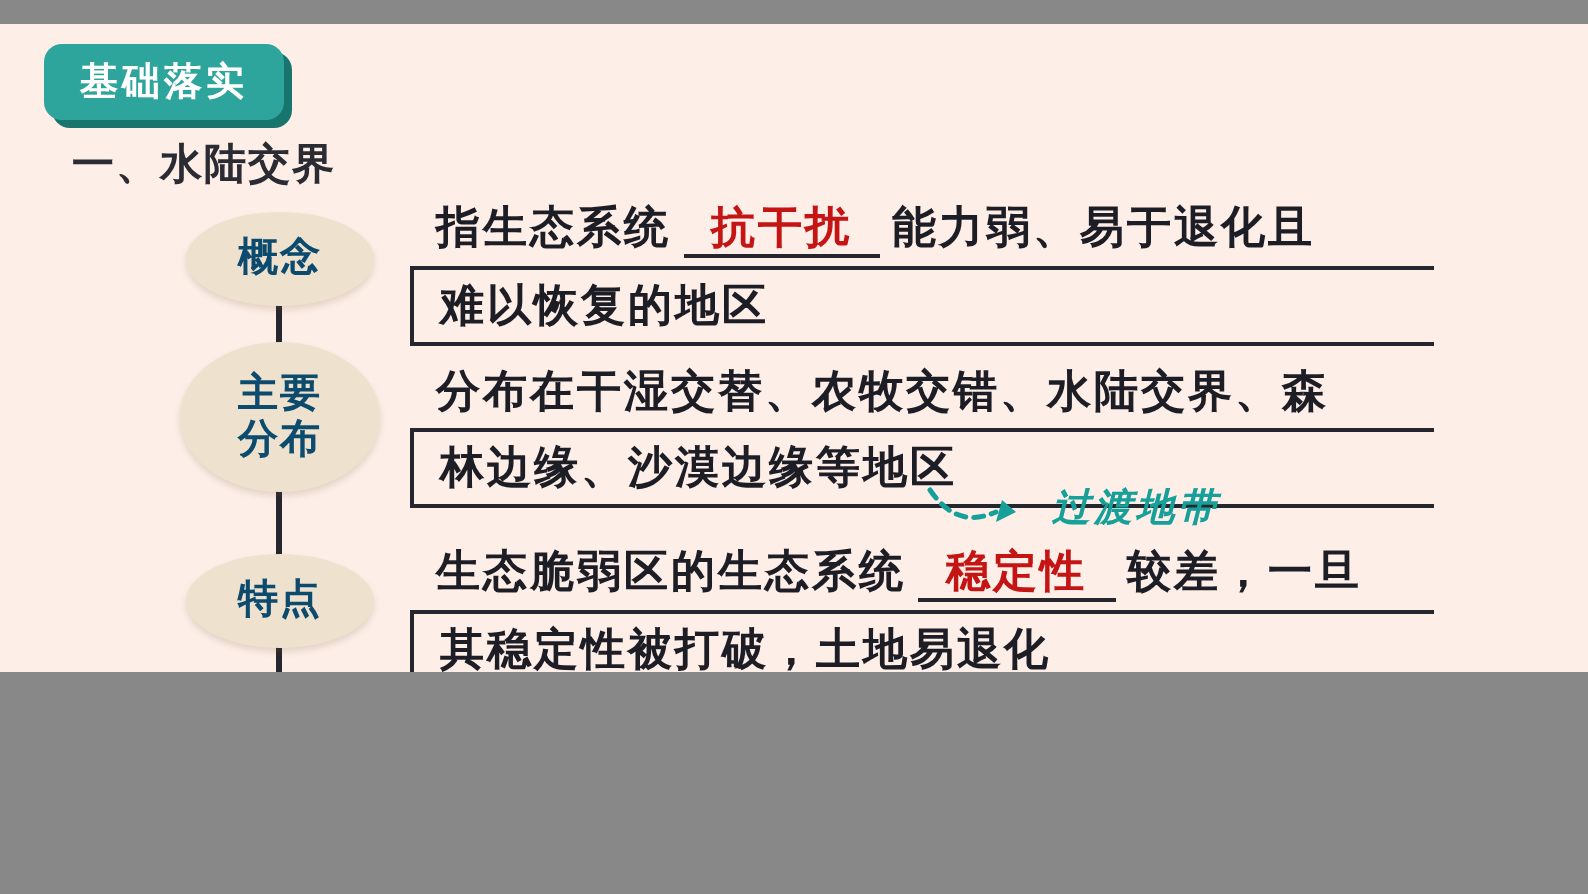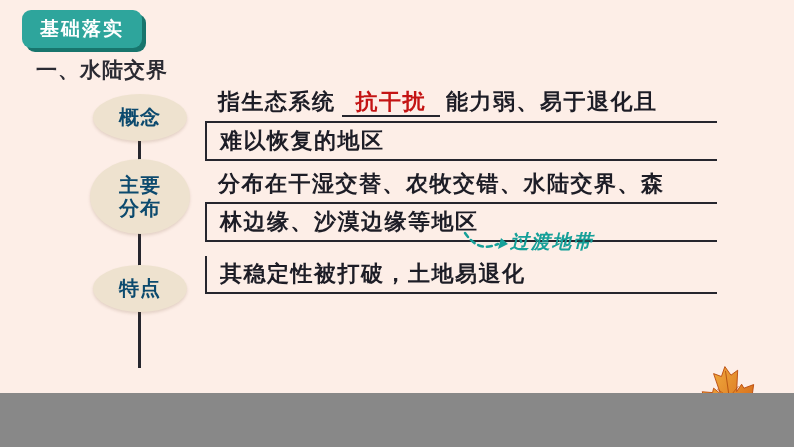--- a/index.html
+++ b/index.html
@@ -1,18 +1,18 @@
 <!DOCTYPE html>
 <html><head>
 <meta charset="utf-8">
 <style>
   * { margin:0; padding:0; box-sizing:border-box; }
   body { background:#888; font-family:"Liberation Sans","DejaVu Sans",sans-serif; }
   .slide{
-    position:relative; width:794px; height:393px; margin:0 auto;
+    position:relative; width:794px; height:324px; margin:12px auto;
     background:#fdeee7; overflow:hidden; color:#23232b;
   }
   
   .badge{
     position:absolute; left:22px; top:10px;
     background:#2ea59c; color:#fff;
     font-size:19px; font-weight:bold; letter-spacing:2px;
     padding:6px 18px; border-radius:9px;
     box-shadow:4px 4px 0 0 #18756d;
   }
@@ -46,21 +46,21 @@
   }
   .tline.second{ border-left:2.5px solid #26262e; }
   .blank{
     color:#c41414; border-bottom:2.5px solid #26262e;
     padding:0 14px; margin:0 6px; display:inline-block; line-height:26px;
     font-weight:bold;
   }
   
   .annotation{
     position:absolute; left:462px; top:229px;
-    display:flex; align-items:center; gap:2px;
+    display:flex; align-items:center; gap:18px;
     color:#16a099; font-size:19px; font-weight:bold; letter-spacing:2px;
     font-style:italic;
   }
   .annotation svg{ display:block; }
   
   .leaf{ position:absolute; left:690px; top:362px; transform:rotate(-8deg); }
 </style>
 </head>
 <body>
 
@@ -99,20 +99,23 @@
 
   <div class="annotation">
     <svg width="46" height="24" viewBox="0 0 46 24">
       <path d="M3 3 C 12 16, 22 20, 36 14" fill="none" stroke="#16a099" stroke-width="2.5" stroke-dasharray="5 4" stroke-linecap="round"></path>
       <polygon points="39,8 46,14 36,19" fill="#16a099"></polygon>
     </svg>
     <span>过渡地带</span>
   </div>
 
   <div class="block b3">
+    <div class="tline">
+      <span>生态脆弱区的生态系统</span><span class="blank">稳定性</span><span>较差，一旦</span>
+    </div>
     <div class="tline second">其稳定性被打破，土地易退化</div>
   </div>
 
   <svg class="leaf" width="80" height="82" viewBox="0 0 512 580">
     <defs>
       <linearGradient id="leafGrad" x1="0" y1="0" x2="1" y2="1">
         <stop offset="0" stop-color="#f5b544"></stop>
         <stop offset="1" stop-color="#cf5a10"></stop>
       </linearGradient>
     </defs>

